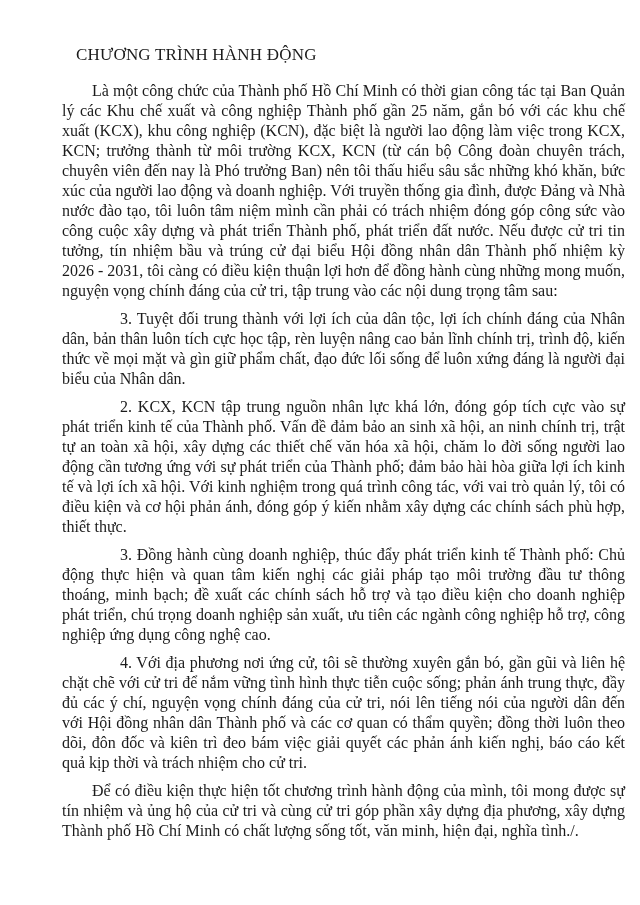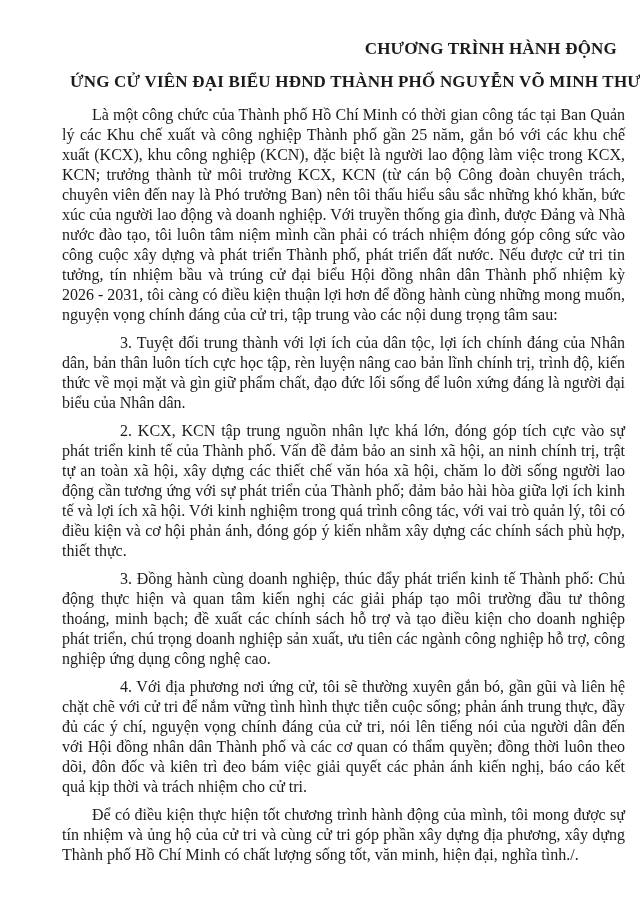--- a/index.html
+++ b/index.html
@@ -13,25 +13,25 @@
     height: 905px;
     margin: 0 auto;
     background: #ffffff;
     box-sizing: border-box;
     padding: 28px 15px 10px 62px;
     font-family: "Liberation Serif", "DejaVu Serif", serif;
     color: #1b1b1b;
     overflow: hidden;
   }
   .title-line {
-    margin: 8px;
-    text-align: right;
+    margin: 14px;
+    text-align: left;
     font-size: 17px;
     line-height: 25px;
-    font-weight: bold;
+    font-weight: normal;
     letter-spacing: 0.2px;
     white-space: nowrap;
   }
   .body-text {
     margin: 8px 0 0 0;
     font-size: 16px;
     line-height: 20px;
     text-align: justify;
     text-justify: inter-word;
   }
@@ -39,21 +39,20 @@
     margin-top: 11px;
   }
   .indent-sm { text-indent: 30px; }
   .indent-lg { text-indent: 58px; }
 </style>
 </head>
 <body>
 
 <div class="page">
   <p class="title-line">CHƯƠNG TRÌNH HÀNH ĐỘNG</p>
-  <p class="title-line">ỨNG CỬ VIÊN ĐẠI BIỂU HĐND THÀNH PHỐ NGUYỄN VÕ MINH THƯ</p>
 
   <p class="body-text first indent-sm">Là một công chức của Thành phố Hồ Chí Minh có thời gian công tác tại Ban Quản lý các Khu chế xuất và công nghiệp Thành phố gần 25 năm, gắn bó với các khu chế xuất (KCX), khu công nghiệp (KCN), đặc biệt là người lao động làm việc trong KCX, KCN; trưởng thành từ môi trường KCX, KCN (từ cán bộ Công đoàn chuyên trách, chuyên viên đến nay là Phó trưởng Ban) nên tôi thấu hiểu sâu sắc những khó khăn, bức xúc của người lao động và doanh nghiệp. Với truyền thống gia đình, được Đảng và Nhà nước đào tạo, tôi luôn tâm niệm mình cần phải có trách nhiệm đóng góp công sức vào công cuộc xây dựng và phát triển Thành phố, phát triển đất nước. Nếu được cử tri tin tưởng, tín nhiệm bầu và trúng cử đại biểu Hội đồng nhân dân Thành phố nhiệm kỳ 2026 - 2031, tôi càng có điều kiện thuận lợi hơn để đồng hành cùng những mong muốn, nguyện vọng chính đáng của cử tri, tập trung vào các nội dung trọng tâm sau:</p>
 
   <p class="body-text indent-lg">3. Tuyệt đối trung thành với lợi ích của dân tộc, lợi ích chính đáng của Nhân dân, bản thân luôn tích cực học tập, rèn luyện nâng cao bản lĩnh chính trị, trình độ, kiến thức về mọi mặt và gìn giữ phẩm chất, đạo đức lối sống để luôn xứng đáng là người đại biểu của Nhân dân.</p>
 
   <p class="body-text indent-lg">2. KCX, KCN tập trung nguồn nhân lực khá lớn, đóng góp tích cực vào sự phát triển kinh tế của Thành phố. Vấn đề đảm bảo an sinh xã hội, an ninh chính trị, trật tự an toàn xã hội, xây dựng các thiết chế văn hóa xã hội, chăm lo đời sống người lao động cần tương ứng với sự phát triển của Thành phố; đảm bảo hài hòa giữa lợi ích kinh tế và lợi ích xã hội. Với kinh nghiệm trong quá trình công tác, với vai trò quản lý, tôi có điều kiện và cơ hội phản ánh, đóng góp ý kiến nhằm xây dựng các chính sách phù hợp, thiết thực.</p>
 
   <p class="body-text indent-lg">3. Đồng hành cùng doanh nghiệp, thúc đẩy phát triển kinh tế Thành phố: Chủ động thực hiện và quan tâm kiến nghị các giải pháp tạo môi trường đầu tư thông thoáng, minh bạch; đề xuất các chính sách hỗ trợ và tạo điều kiện cho doanh nghiệp phát triển, chú trọng doanh nghiệp sản xuất, ưu tiên các ngành công nghiệp hỗ trợ, công nghiệp ứng dụng công nghệ cao.</p>
 
   <p class="body-text indent-lg">4. Với địa phương nơi ứng cử, tôi sẽ thường xuyên gắn bó, gần gũi và liên hệ chặt chẽ với cử tri để nắm vững tình hình thực tiễn cuộc sống; phản ánh trung thực, đầy đủ các ý chí, nguyện vọng chính đáng của cử tri, nói lên tiếng nói của người dân đến với Hội đồng nhân dân Thành phố và các cơ quan có thẩm quyền; đồng thời luôn theo dõi, đôn đốc và kiên trì đeo bám việc giải quyết các phản ánh kiến nghị, báo cáo kết quả kịp thời và trách nhiệm cho cử tri.</p>

